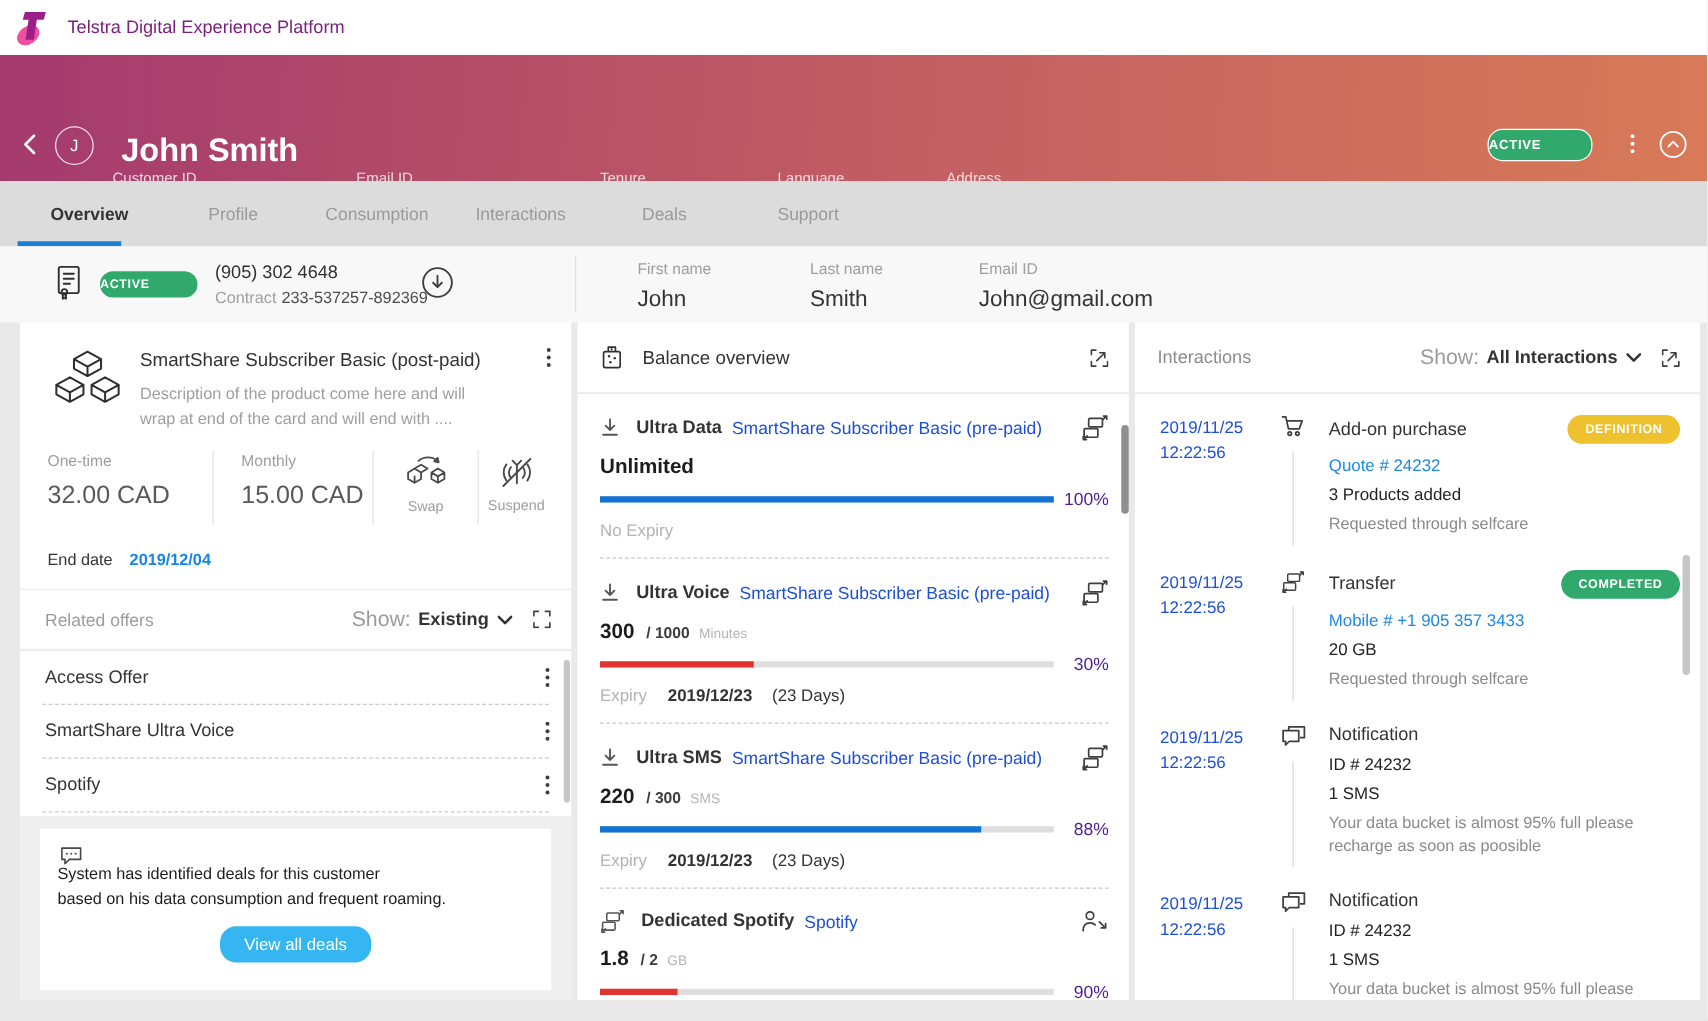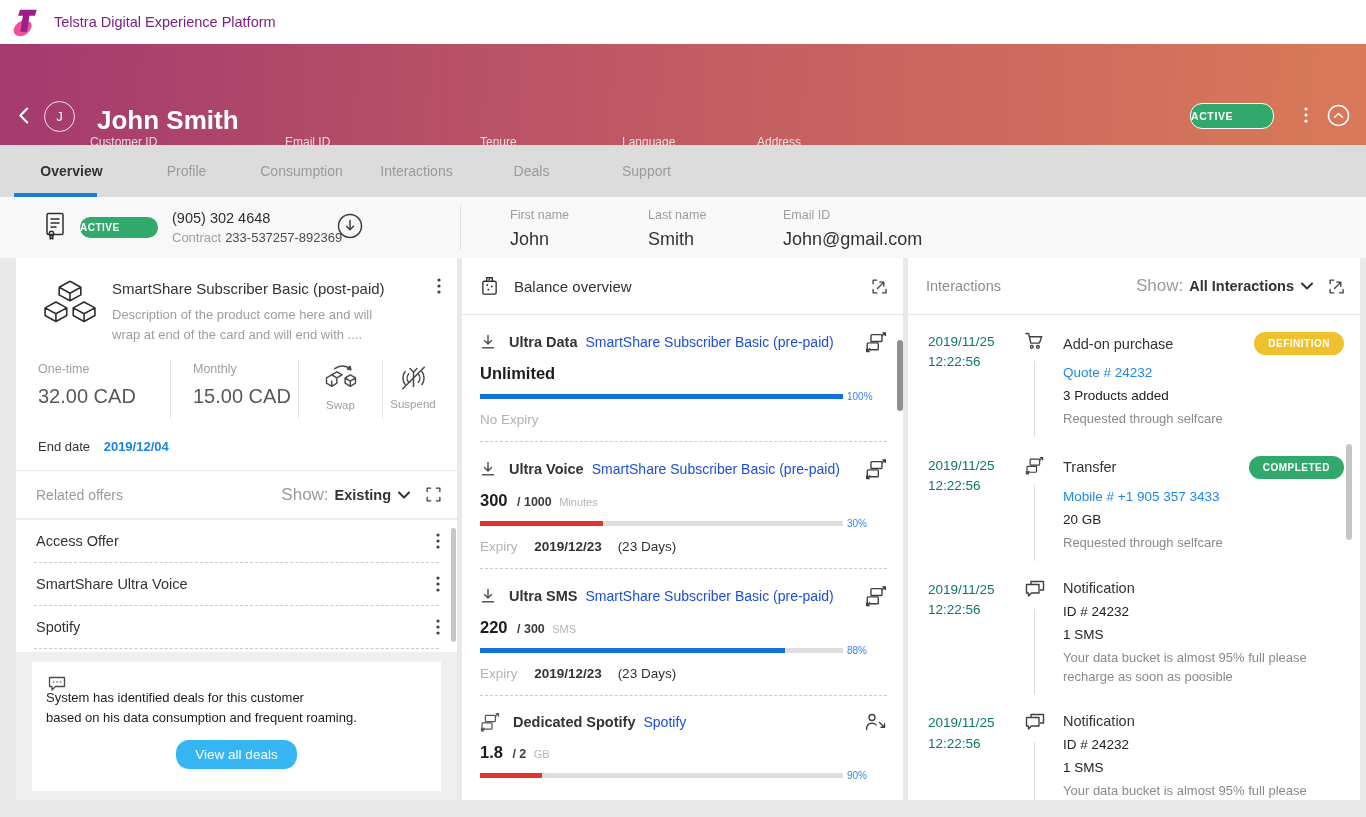--- a/index.html
+++ b/index.html
@@ -96,29 +96,29 @@
   .bal-name{font-size:14.5px;font-weight:600;color:#333;margin-left:13px;white-space:nowrap}
   .bal-plan{font-size:14px;color:#1d4ed8;margin-left:8px;flex:1;white-space:nowrap;overflow:hidden}
   .bal-r-ic{color:#3f3f3f;margin-left:8px;cursor:pointer;flex:0 0 auto}
   .bal-l2{margin-top:11px}
   .bal-val{font-size:16.5px;font-weight:600;color:#1c1c1c}
   .bal-total{font-size:12.5px;font-weight:700;color:#3c3c3c;margin-left:5px}
   .bal-unit{font-size:11px;color:#b5b5b5;margin-left:3px}
   .bal-barrow{display:flex;align-items:center;margin-top:8px}
   .bar-track{flex:1;height:5px;background:#dedede;position:relative}
   .bar-fill{position:absolute;left:0;top:0;bottom:0}
-  .bal-pct{width:40px;text-align:left;font-size:10px;color:#3b82f6;margin-left:4px}
+  .bal-pct{width:40px;text-align:right;font-size:14px;color:#4c1d95;margin-left:4px}
   .bal-expiry{margin-top:10px;padding-bottom:14px;font-size:13.5px}
   .exp-lbl{color:#b3b3b3}
   .exp-date{color:#333;font-weight:700;margin-left:13px}
   .exp-days{color:#333;margin-left:12px}
   .bal-dash{border-top:1px dashed #c9c9c9;margin:0 16px 0 18px}
   
   .int-item{display:flex;padding:17px 16px 0 20px;position:relative}
-  .int-date{width:97px;font-size:13.5px;color:#0f766e;line-height:1.5;flex:0 0 auto}
+  .int-date{width:97px;font-size:13.5px;color:#1d4ed8;line-height:1.5;flex:0 0 auto}
   .int-icstack{width:37px;position:relative;color:#3f3f3f;flex:0 0 auto}
   .tl{position:absolute;left:9px;top:29px;bottom:2px;width:1px;background:#dcdcdc}
   .int-body{flex:1;padding-left:1px;min-width:0}
   .int-title-row{display:flex;align-items:center}
   .int-title{font-size:14.5px;color:#333}
   .badge{margin-left:auto;border-radius:12px;color:#fff;font-size:10px;font-weight:700;letter-spacing:.5px;padding:6px 14px}
   .int-link{display:block;font-size:13.5px;color:#1e88e5;text-decoration:none;margin-top:10px;cursor:pointer}
   .int-line{font-size:13.5px;color:#222;margin-top:8px}
   .int-note{font-size:13px;color:#8a8a8a;margin-top:7px;line-height:1.45;padding-bottom:10px}
   

